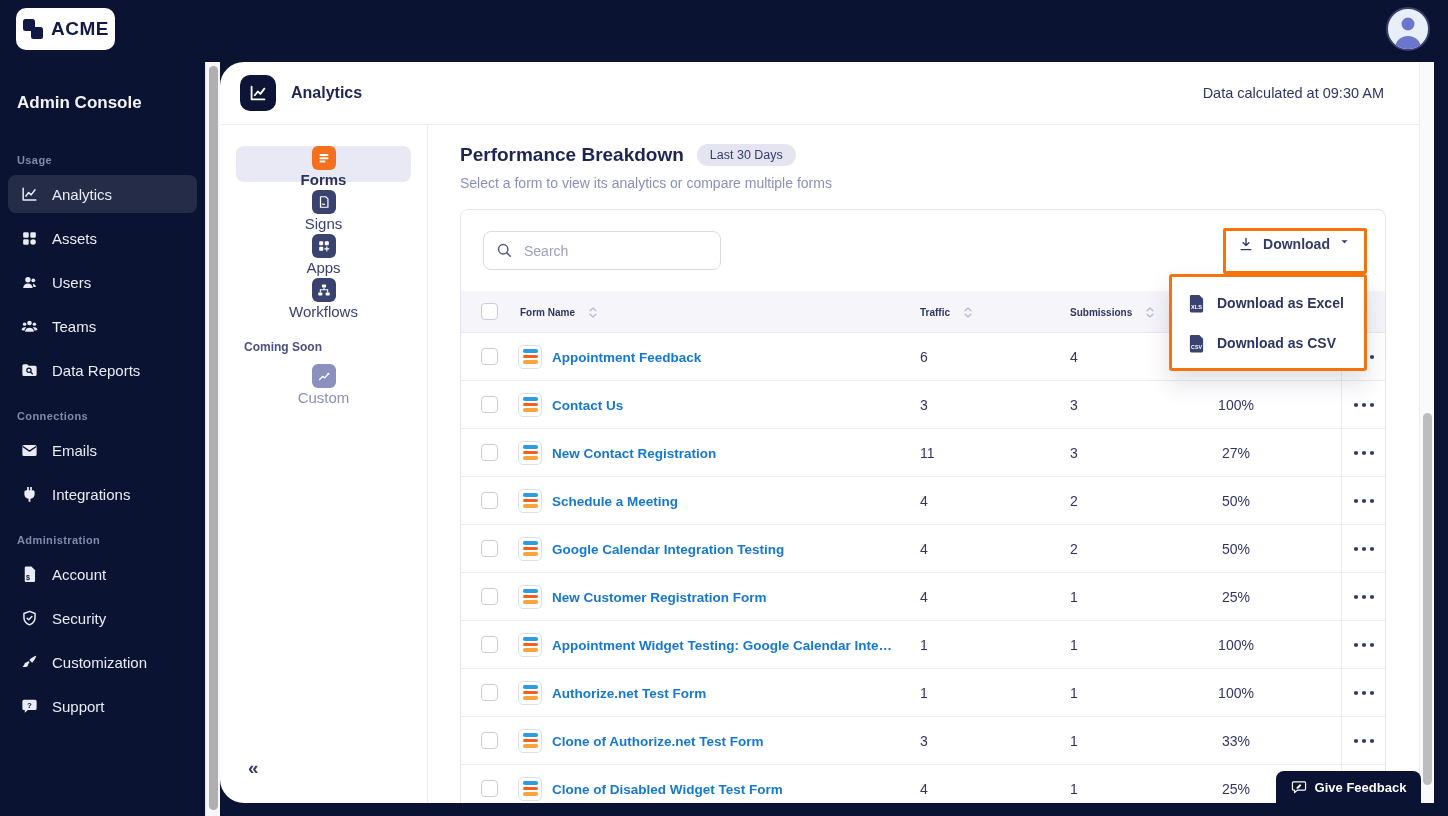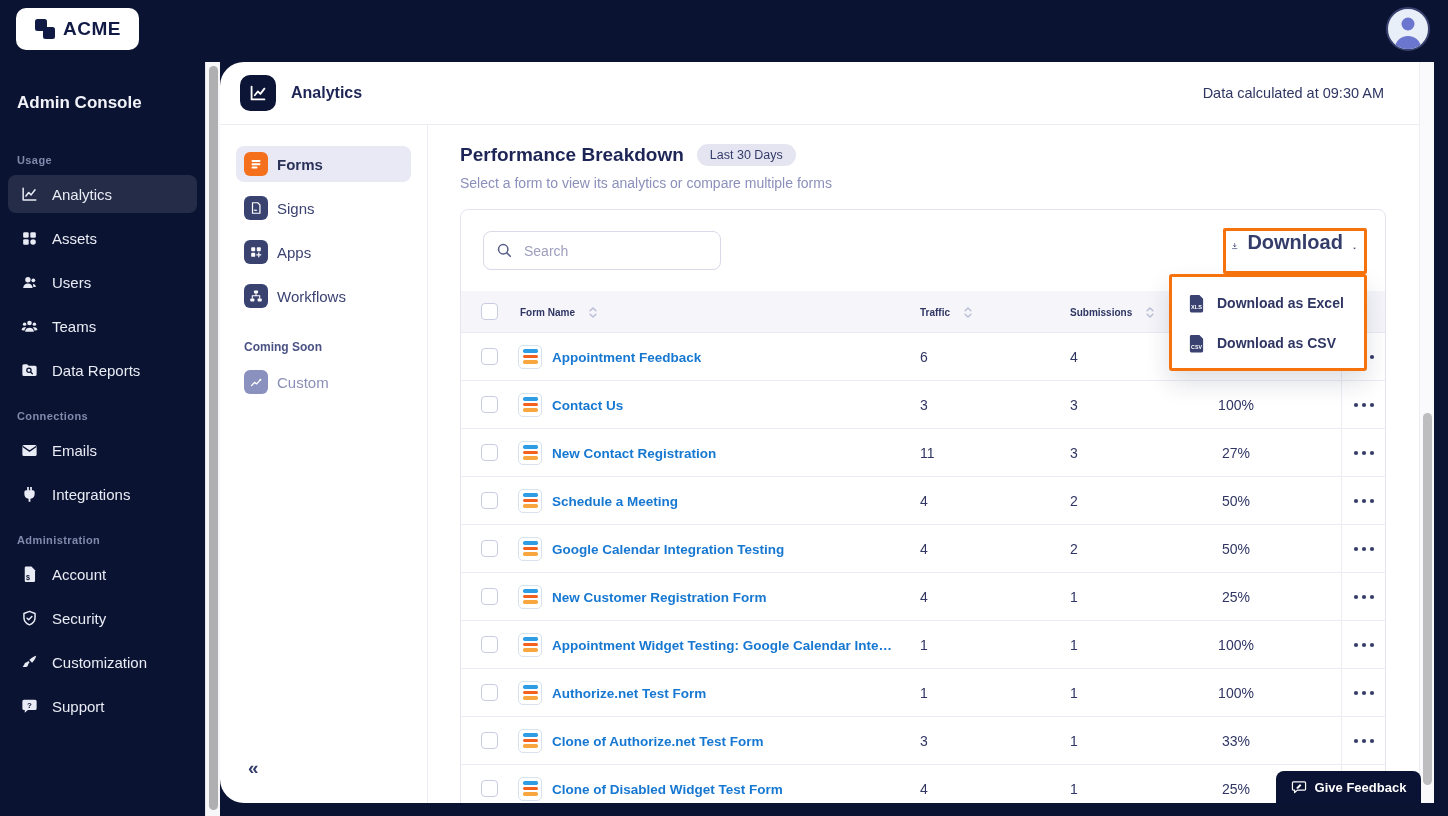--- a/index.html
+++ b/index.html
@@ -4,21 +4,21 @@
 <style>
   * { box-sizing: border-box; margin: 0; padding: 0; }
   html,body { width:1448px; height:816px; overflow:hidden; }
   body {
     position:relative; background:#0A1331;
     font-family:"Liberation Sans", sans-serif; color:#2F3663;
     -webkit-font-smoothing:antialiased;
   }
   
   .sidebar { position:absolute; left:0; top:0; width:205px; height:816px; background:#0A1331; }
-  .logo-box { position:absolute; left:16px; top:8px; width:123px; height:42px; background:#fff;
+  .logo-box { position:absolute; left:16px; top:8px; width:99px; height:42px; background:#fff;
     border-radius:10px; display:flex; align-items:center; justify-content:center; gap:7px; }
   .logo-text { font-size:19px; font-weight:bold; color:#101A44; letter-spacing:.5px; }
   .sidebar-title { position:absolute; left:17px; top:93px; font-size:17px; font-weight:bold; color:#F2F3F9; }
   .side-nav { position:absolute; top:133px; left:0; width:205px; }
   .nav-label { font-size:11px; font-weight:bold; color:#8289AD; letter-spacing:.4px; margin:21px 0 9px 17px; }
   .side-item { display:flex; align-items:center; gap:13px; height:38px; margin:0 8px 6px 8px;
     padding:0 12px; border-radius:8px; color:#E9EBF5; font-size:15px; cursor:pointer; }
   .side-item.active { background:rgba(255,255,255,.11); }
   .side-item svg { flex:0 0 auto; }
   
@@ -32,22 +32,22 @@
     border-radius:24px 0 0 24px; overflow:hidden; }
   .panel-header { height:63px; display:flex; align-items:center; padding:0 50px 0 20px;
     border-bottom:1px solid #ECECF3; }
   .app-icon { width:36px; height:36px; border-radius:10px; background:#0C1536;
     display:flex; align-items:center; justify-content:center; margin-right:15px; }
   .app-title { font-size:16px; font-weight:bold; color:#1D2556; }
   .header-status { margin-left:auto; font-size:14.5px; font-weight:500; color:#2F3663; }
   .panel-body { display:flex; height:678px; }
   
   .product-nav { width:208px; border-right:1px solid #ECECF3; padding-top:21px; position:relative; }
-  .pn-item { display:flex; align-items:center; gap:9px; height:36px; margin:0 16px 8px 16px;
-    padding:0 8px; border-radius:8px; font-size:15px; font-weight:500; color:#3B4272; cursor:pointer; }
+  .pn-item { display:flex; align-items:center; gap:1px; height:36px; margin:0 16px 8px 16px;
+    padding:0 8px; border-radius:8px; font-size:15px; font-weight:500; color:#3B4272; cursor:pointer;flex-direction:column; }
   .pn-item.active { background:#E9E9F6; color:#2B3258; font-weight:600; }
   .pn-item.disabled { color:#8A90B5; }
   .pn-sq { width:24px; height:24px; border-radius:6px; background:#3A4370; display:flex; align-items:center; justify-content:center; flex:0 0 auto; }
   .pn-sq.orange { background:#F4701D; }
   .pn-sq.faded { background:#8A91BF; }
   .pn-label-soon { font-size:12px; font-weight:bold; color:#4A5283; margin:26px 0 10px 24px; }
   .collapse-btn { position:absolute; left:28px; bottom:26px; font-size:19px; font-weight:bold; color:#343C6A; cursor:pointer; line-height:1; }
   
   .content { flex:1; padding:19px 48px 0 32px; position:relative; }
   .title-row { display:flex; align-items:center; gap:13px; }
@@ -57,23 +57,23 @@
   .subtitle { margin-top:9px; font-size:14px; color:#8B90BB; }
   
   .table-card { position:relative; margin-top:18px; width:926px; height:640px;
     border:1px solid #E3E4EF; border-radius:8px 8px 0 0; background:#fff; }
   .toolbar { height:81px; padding:21px 22px; }
   .search-box { position:relative; width:238px; height:39px; }
   .search-box input { width:100%; height:100%; border:1px solid #D8DAE8; border-radius:8px;
     padding:0 12px 0 40px; font-size:14px; color:#2F3663; outline:none; font-family:inherit; }
   .search-box input::placeholder { color:#9CA0BE; }
   .search-box svg { position:absolute; left:13px; top:11px; }
-  .dl-btn { position:absolute; left:770px; top:14px; width:126px; height:30px; z-index:5;
-    display:flex; align-items:flex-end; justify-content:center; gap:9px; background:#fff;
-    border:none; cursor:pointer; font-family:inherit; font-size:20px; font-weight:bold; color:#343C6A; }
+  .dl-btn { position:absolute; left:770px; top:26px; width:126px; height:30px; z-index:5;
+    display:flex; align-items:flex-start; justify-content:center; gap:9px; background:#fff;
+    border:none; cursor:pointer; font-family:inherit; font-size:14px; font-weight:bold; color:#343C6A; }
   .dl-annotation { position:absolute; left:762px; top:18px; width:144px; height:46px;
     border:3px solid #F5720D; z-index:40; pointer-events:none; border-radius:2px; }
   .dropdown { position:absolute; left:708px; top:64px; width:198px; height:97px; z-index:35;
     background:#fff; border:3px solid #F5720D; border-radius:3px;
     box-shadow:0 12px 24px rgba(30,35,70,.14); padding-top:6px; }
   .dd-item { display:flex; align-items:center; gap:12px; height:40px; padding:0 16px;
     font-size:14px; font-weight:bold; color:#2F3663; cursor:pointer; }
   
   .thead { position:relative; height:42px; background:#F5F5FA; border-bottom:1px solid #E9E9F2; z-index:1; }
   .th { position:absolute; top:0; height:42px; display:flex; align-items:center; gap:13px;

